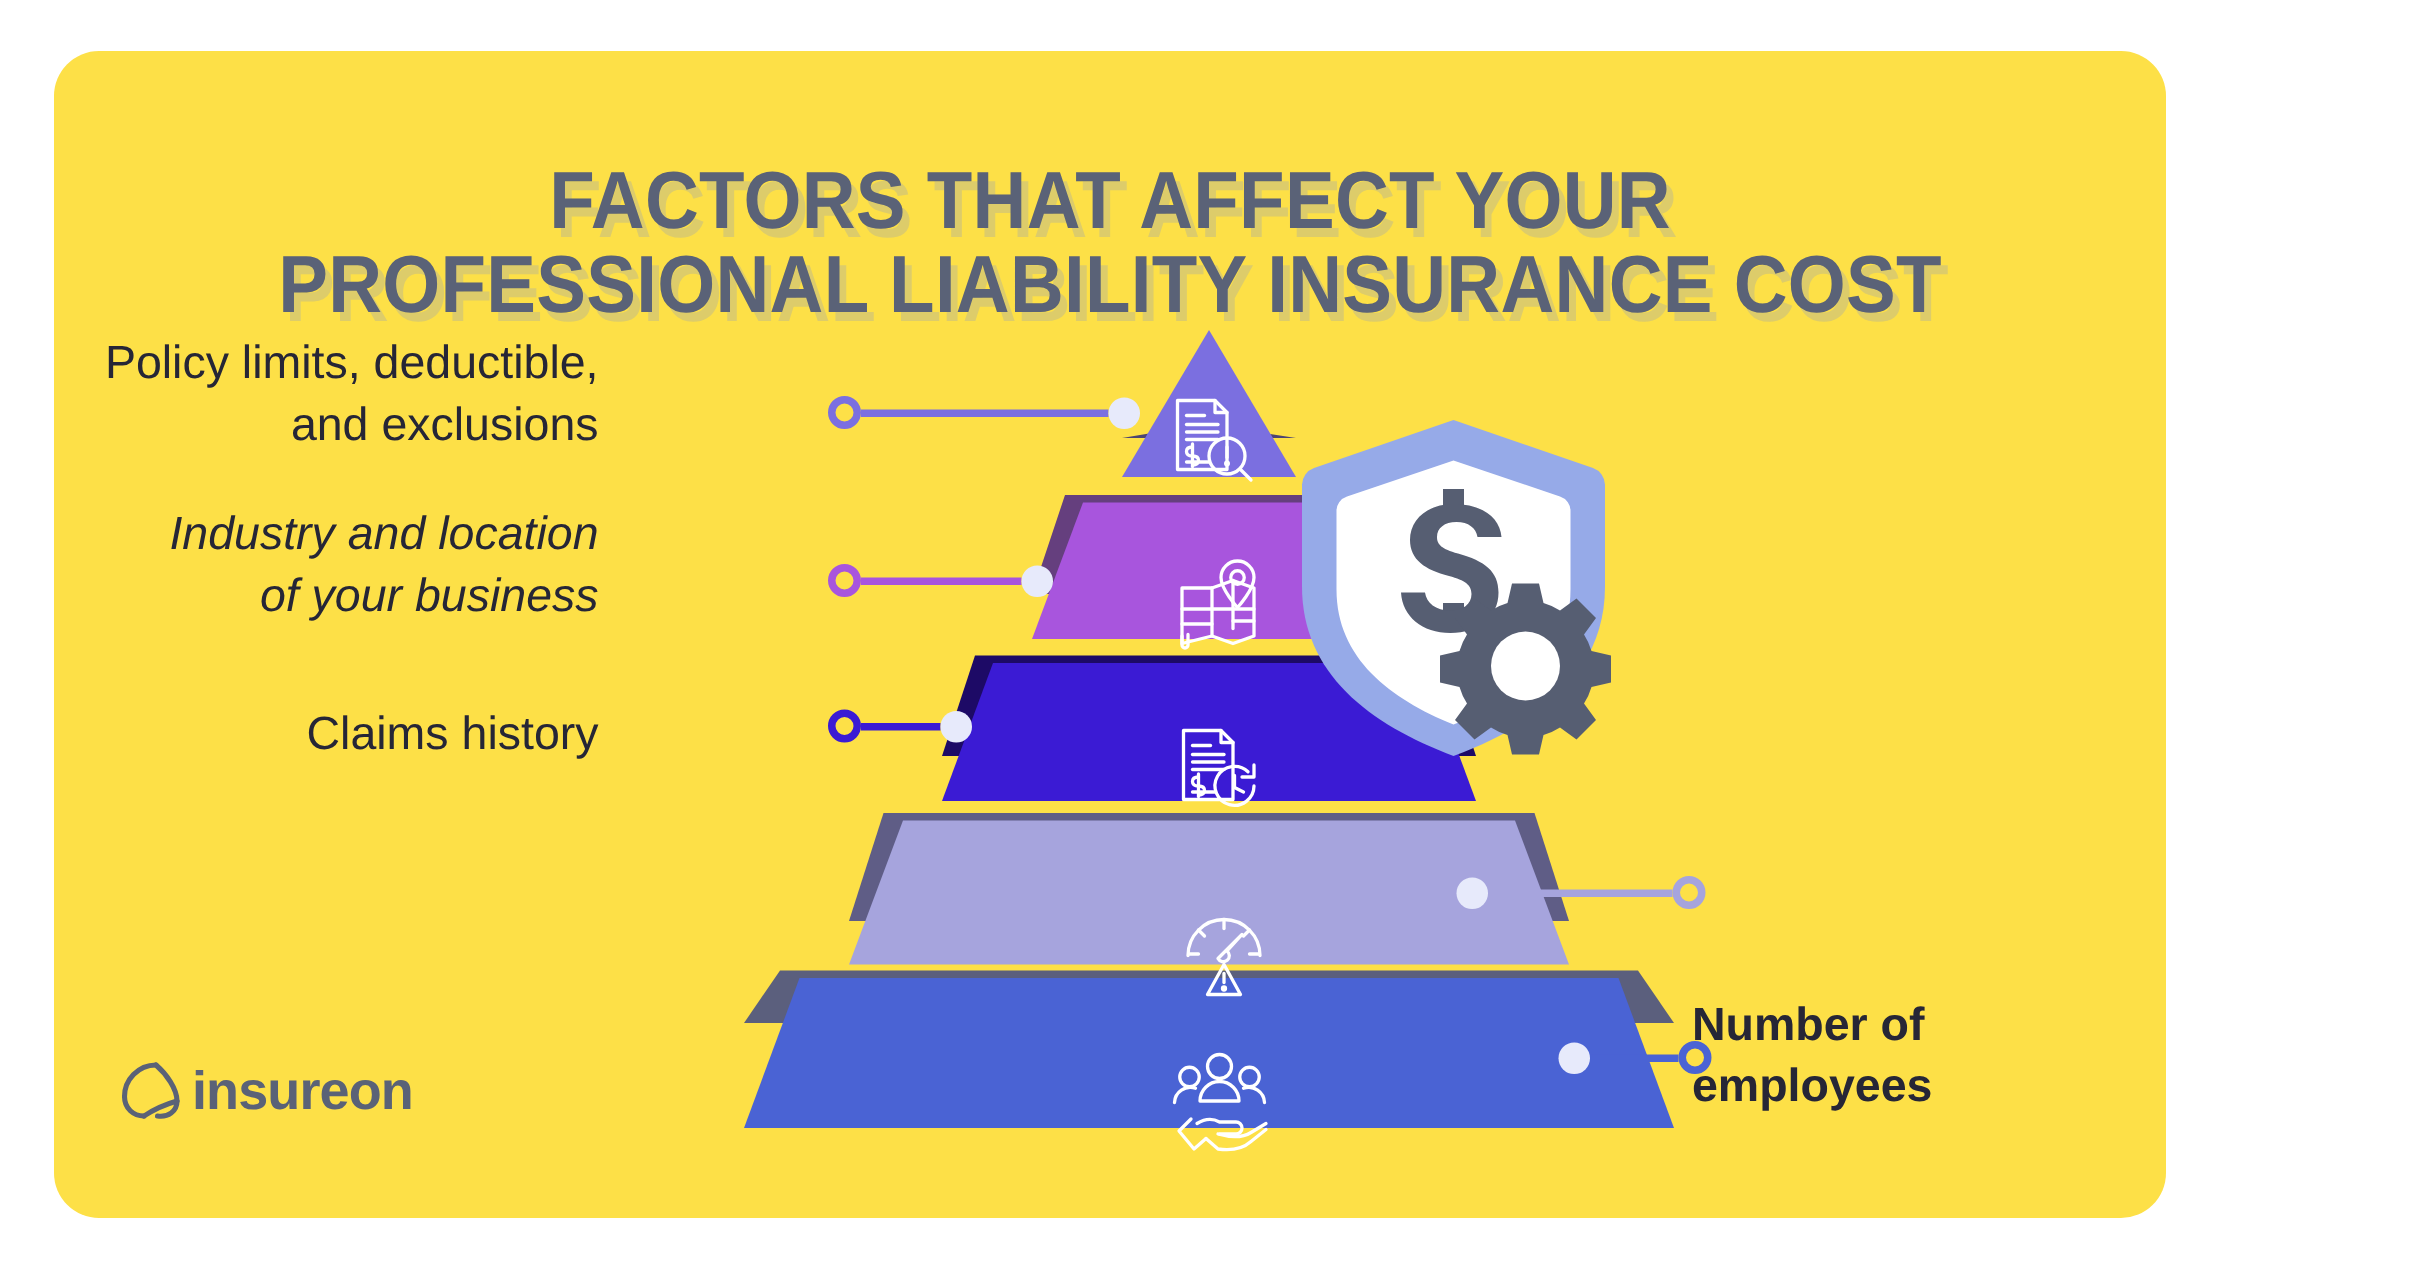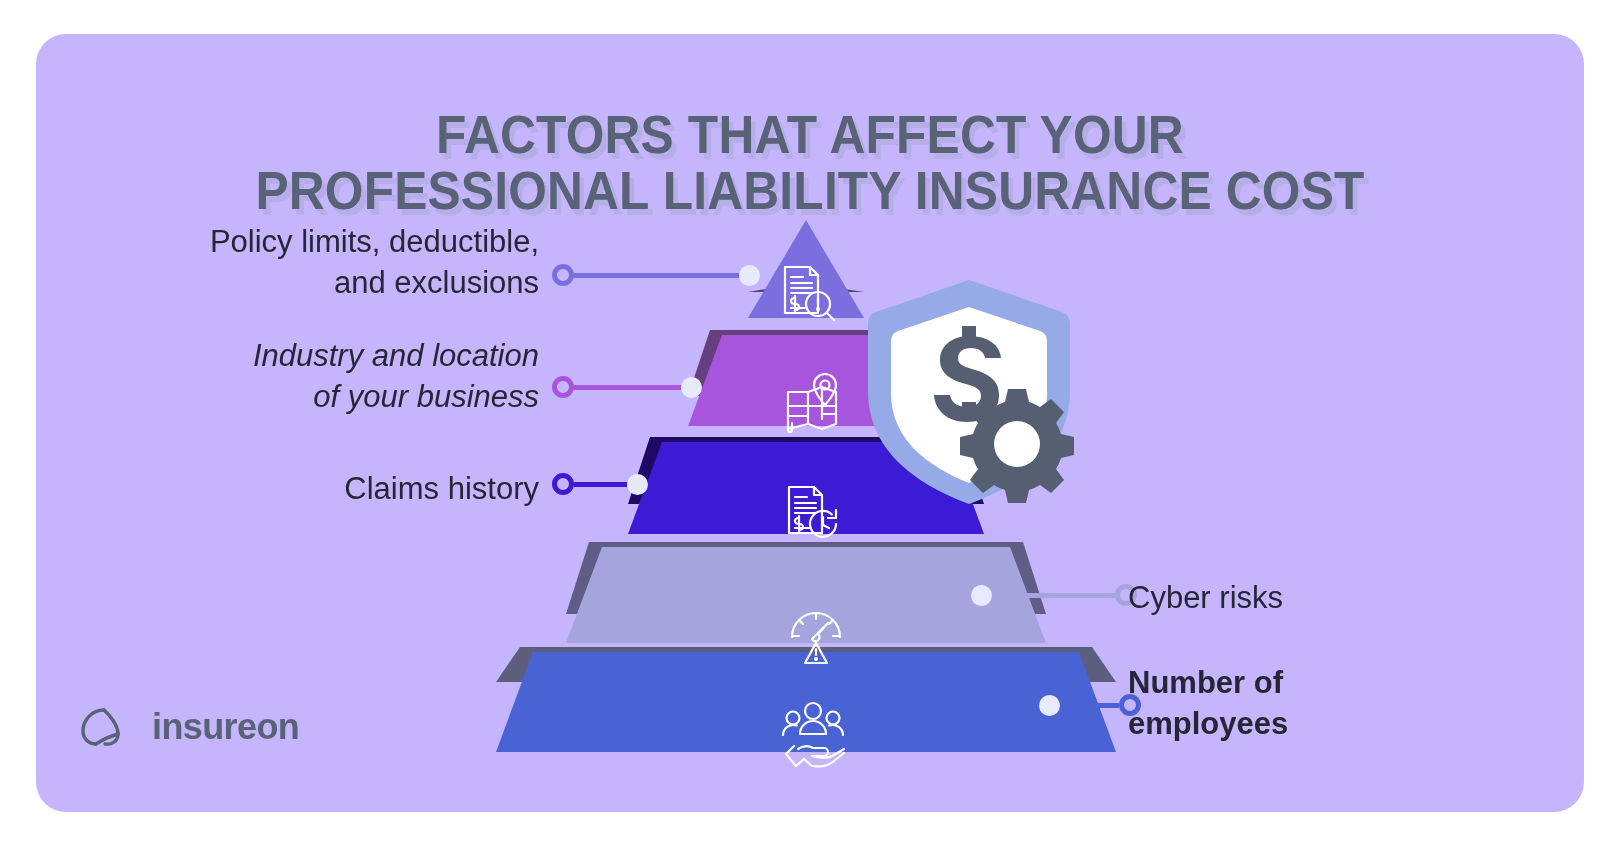--- a/index.html
+++ b/index.html
@@ -12,23 +12,23 @@
     width: 1620px;
     height: 851px;
     font-family: "Liberation Sans", "DejaVu Sans", sans-serif;
     overflow: hidden;
   }
 
   .infographic {
     position: absolute;
     left: 36px;
     top: 34px;
-    width: 1548px;
+    width: 1408px;
     height: 778px;
-    background: #c4b5fd;
+    background: #fde047;
     border-radius: 30px;
     overflow: hidden;
   }
 
   
   .title-block {
     position: absolute;
     left: 0;
     top: 72px;
     width: 100%;
@@ -119,21 +119,21 @@
 
   .connector.flip { flex-direction: row-reverse; }
 
   
   .logo {
     position: absolute;
     left: 44px;
     top: 672px;
     display: flex;
     align-items: center;
-    gap: 26px;
+    gap: 2px;
   }
   .logo-text {
     font-size: 36px;
     font-weight: 700;
     color: #5a6277;
     letter-spacing: -0.6px;
   }
 </style>
 </head>
 <body>
@@ -292,21 +292,20 @@
     <span class="dot-open"></span>
     <span class="bar" style="background:#4a63d4"></span>
     <span class="dot-solid"></span>
   </div>
 
   <div class="label left lbl-policy">Policy limits, deductible,
 and exclusions</div>
   <div class="label left lbl-industry">Industry and location
 of your business</div>
   <div class="label left lbl-claims">Claims history</div>
-  <div class="label right lbl-cyber">Cyber risks</div>
   <div class="label right lbl-employees">Number of
 employees</div>
 
   <div class="logo">
     <svg width="46" height="42" viewBox="0 0 46 42">
       <g fill="none" stroke="#5a6277" stroke-width="3.4" stroke-linecap="round">
         <path d="M24 4 C12 4 3 14 3 25 C3 33 9 38 16 38"></path>
         <path d="M24 4 C31 10 38 20 38 28 C38 35 32 39 25 38"></path>
         <path d="M16 38 C22 34 31 30 38 28"></path>
       </g>

